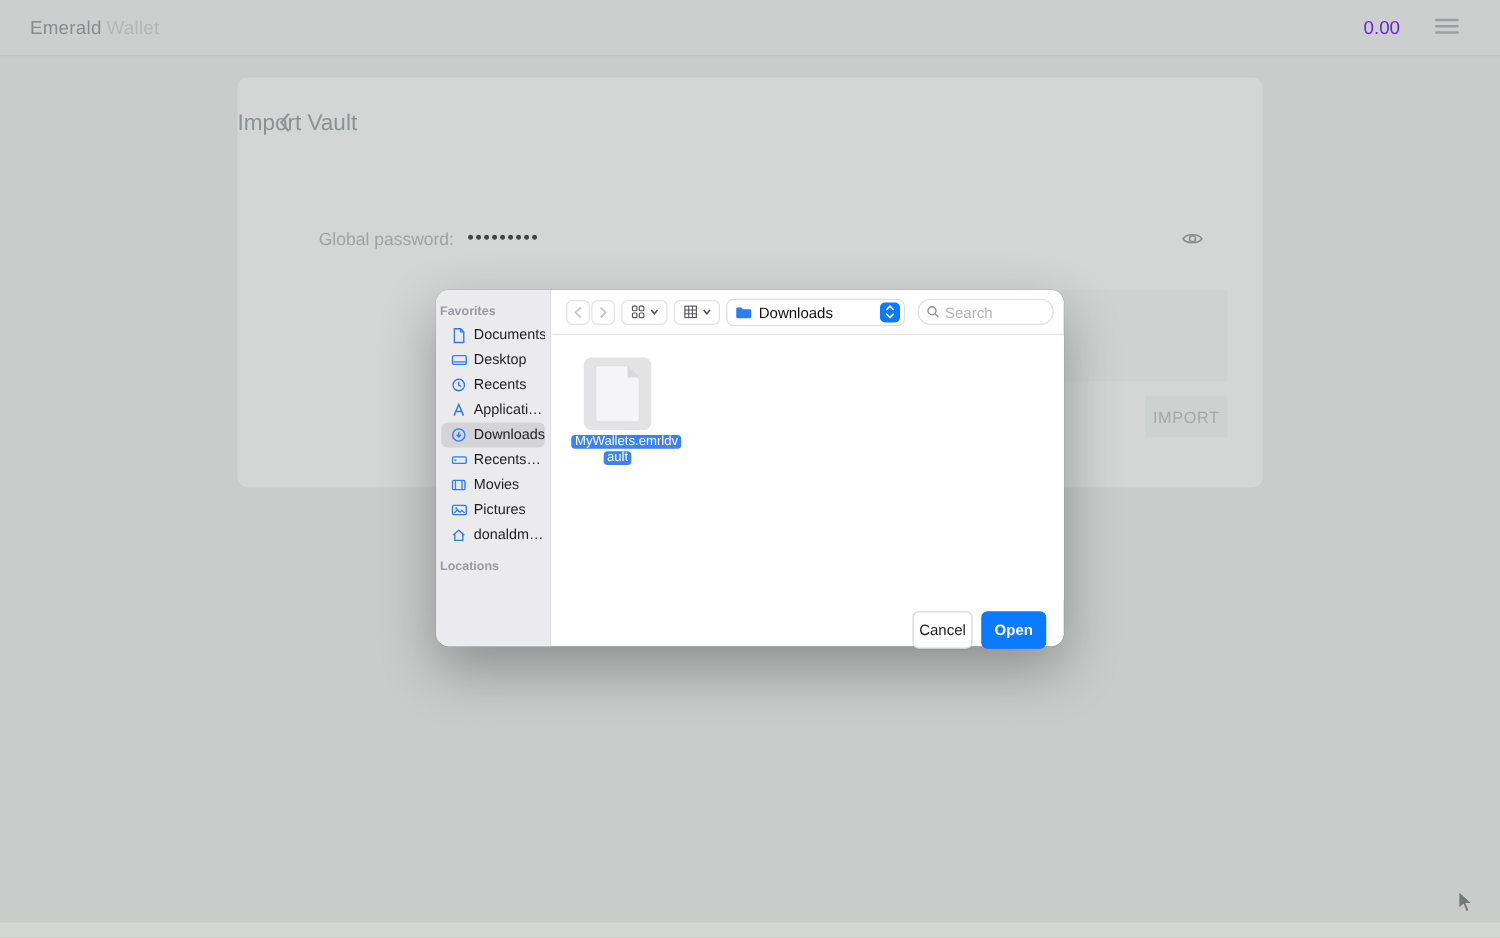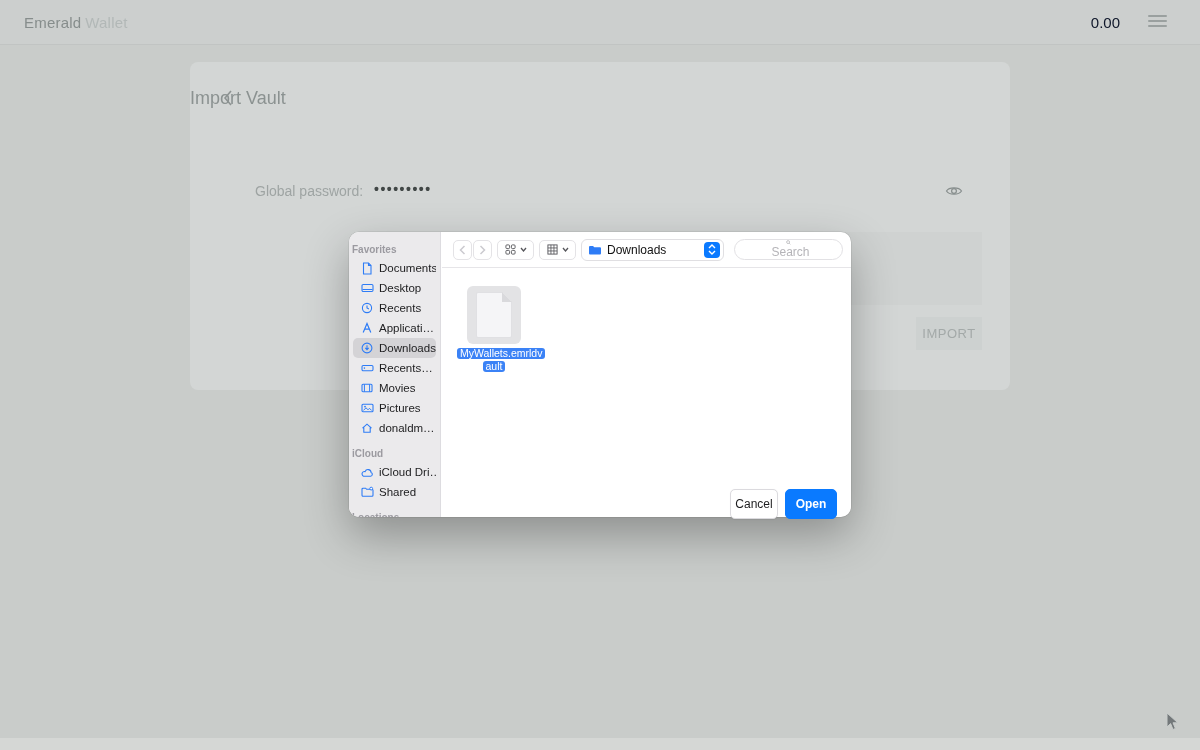--- a/index.html
+++ b/index.html
@@ -5,21 +5,21 @@
   * { margin:0; padding:0; box-sizing:border-box; }
   html,body { width:1200px; height:750px; overflow:hidden; }
   body { font-family:"Liberation Sans", sans-serif; background:#c9ccca; position:relative; }
   .dots { background-image: radial-gradient(circle, rgba(255,255,255,.5) 1px, transparent 1.2px); background-size: 7px 7px; }
 
   
   .app-header { position:absolute; left:0; top:0; width:1200px; height:45px; background:#cccfce; border-bottom:1px solid rgba(0,0,0,.05); }
   .brand { position:absolute; left:24px; top:0; line-height:45px; font-size:15px; letter-spacing:.2px; }
   .brand .b1 { color:#868d8c; font-weight:500; }
   .brand .b2 { color:#b2b8b7; font-weight:400; margin-left:4px; }
-  .balance { position:absolute; right:80px; top:0; line-height:45px; font-size:15px; color:#0f172a; }
+  .balance { position:absolute; right:80px; top:0; line-height:45px; font-size:15px; color:#6d28d9; }
   .hamburger { position:absolute; right:33px; top:15px; width:19px; height:14px; cursor:pointer; }
   .hamburger i { display:block; height:2px; background:#9aa09f; border-radius:1px; margin-bottom:3px; }
 
   
   .card { position:absolute; left:190px; top:62px; width:820px; height:328px; background:#d3d6d5; border-radius:8px; }
   .back-btn { position:absolute; left:32px; top:26px; width:20px; height:24px; cursor:pointer; }
   .page-title { position:absolute; left:0; right:0; top:26px; text-align:left; font-size:18px; color:#8b9291; }
   .pw-label { position:absolute; left:65px; top:121px; font-size:14px; color:#9ea4a3; }
   .pw-dots { position:absolute; left:184px; top:119px; font-size:14px; letter-spacing:1.5px; color:#414746; font-weight:bold; }
   .eye-btn { position:absolute; left:754px; top:119px; width:20px; height:20px; cursor:pointer; }
@@ -41,21 +41,21 @@
 
   .dlg-content { position:absolute; left:93px; top:0; right:0; bottom:0; }
   .dlg-toolbar { position:absolute; left:0; right:0; top:0; height:36px; display:flex; align-items:center; padding-left:11px; border-bottom:1px solid #e6e5e8; }
   .tb-btn { height:20px; border:1px solid #e4e3e6; border-radius:5px; background:#fff; display:flex; align-items:center; justify-content:center; cursor:pointer; }
   .nav-btn { width:19px; }
   .nav-btn + .nav-btn { margin-left:1px; }
   .view-btn { width:37px; margin-left:5px; gap:4px; }
   .popup { height:22px; width:143px; margin-left:5px; border:1px solid #e0dfe2; border-radius:6px; display:flex; align-items:center; padding:0 3px 0 6px; cursor:pointer; }
   .popup-label { font-size:12px; color:#111; margin-left:5px; flex:1; }
   .stepper { width:16px; height:16px; background:#0a7aff; border-radius:4px; display:flex; flex-direction:column; align-items:center; justify-content:center; gap:1px; }
-  .search-field { height:21px; width:109px; margin-left:10px; border:1px solid #e2e1e4; border-radius:11px; display:flex; align-items:center; padding:0 6px;flex-direction:column; }
+  .search-field { height:21px; width:109px; margin-left:10px; border:1px solid #e2e1e4; border-radius:11px; display:flex; align-items:center; padding:0 6px; }
   .search-ph { font-size:12px; color:#b5b4b8; margin-left:4px; }
 
   .files-area { position:absolute; left:0; right:0; top:37px; bottom:37px; background:#fff; }
   .file-item { position:absolute; left:15px; top:17px; width:74px; text-align:center; cursor:pointer; }
   .file-thumb { width:54px; height:58px; margin:0 auto; background:#e3e3e5; border-radius:6px; display:flex; align-items:center; justify-content:center; }
   .doc { position:relative; width:36px; height:46px; background:#f5f5f7; border:1px solid #e0e0e3; border-radius:2px; }
   .doc .fold { position:absolute; right:-1px; top:-1px; width:0; height:0; border-top:10px solid #e3e3e5; border-left:10px solid transparent; }
   .doc .fold2 { position:absolute; right:-1px; top:-1px; width:0; height:0; border-bottom:10px solid #d9d9dc; border-right:10px solid transparent; transform:translate(0,0); }
   .file-label { margin-top:2px; line-height:11px; }
   .file-label span { display:inline-block; background:#3b82f6; color:#fff; font-size:10.5px; padding:0 3px; border-radius:3px; }
@@ -182,40 +182,20 @@
             </span>
             <span class="sb-label">Pictures</span>
           </div>
           <div class="sb-item">
             <span class="sb-icon">
               <svg width="12" height="12" viewBox="0 0 12 12">
                 <path d="M1.5 6.2 L6 2.2 L10.5 6.2 M2.8 5.4 V10.3 H9.2 V5.4" fill="none" stroke="#2e7cf6" stroke-width="1.1"></path>
               </svg>
             </span>
             <span class="sb-label">donaldm…</span>
-          </div>
-        </div>
-        <div class="sb-section">
-          <div class="sb-header">iCloud</div>
-          <div class="sb-item">
-            <span class="sb-icon">
-              <svg width="13" height="11" viewBox="0 0 13 11">
-                <path d="M3.6 9.3 a2.4 2.4 0 1 1 .5-4.7 a3.1 3.1 0 0 1 6 .8 a2.05 2.05 0 0 1 -.5 3.9 Z" fill="none" stroke="#2e7cf6" stroke-width="1.1"></path>
-              </svg>
-            </span>
-            <span class="sb-label">iCloud Dri…</span>
-          </div>
-          <div class="sb-item">
-            <span class="sb-icon">
-              <svg width="13" height="12" viewBox="0 0 13 12">
-                <path d="M1 3.2 a1 1 0 0 1 1-1 h2.6 l1.1 1.1 H11 a1 1 0 0 1 1 1 V9.3 a1 1 0 0 1 -1 1 H2 a1 1 0 0 1 -1-1 Z" fill="none" stroke="#2e7cf6" stroke-width="1.1"></path>
-                <circle cx="10.2" cy="2.6" r="1.4" fill="#fff" stroke="#2e7cf6" stroke-width="1"></circle>
-              </svg>
-            </span>
-            <span class="sb-label">Shared</span>
           </div>
         </div>
         <div class="sb-section">
           <div class="sb-header">Locations</div>
         </div>
       </div>
   </div>
 
   <div class="dlg-content">
     <div class="dlg-toolbar">

